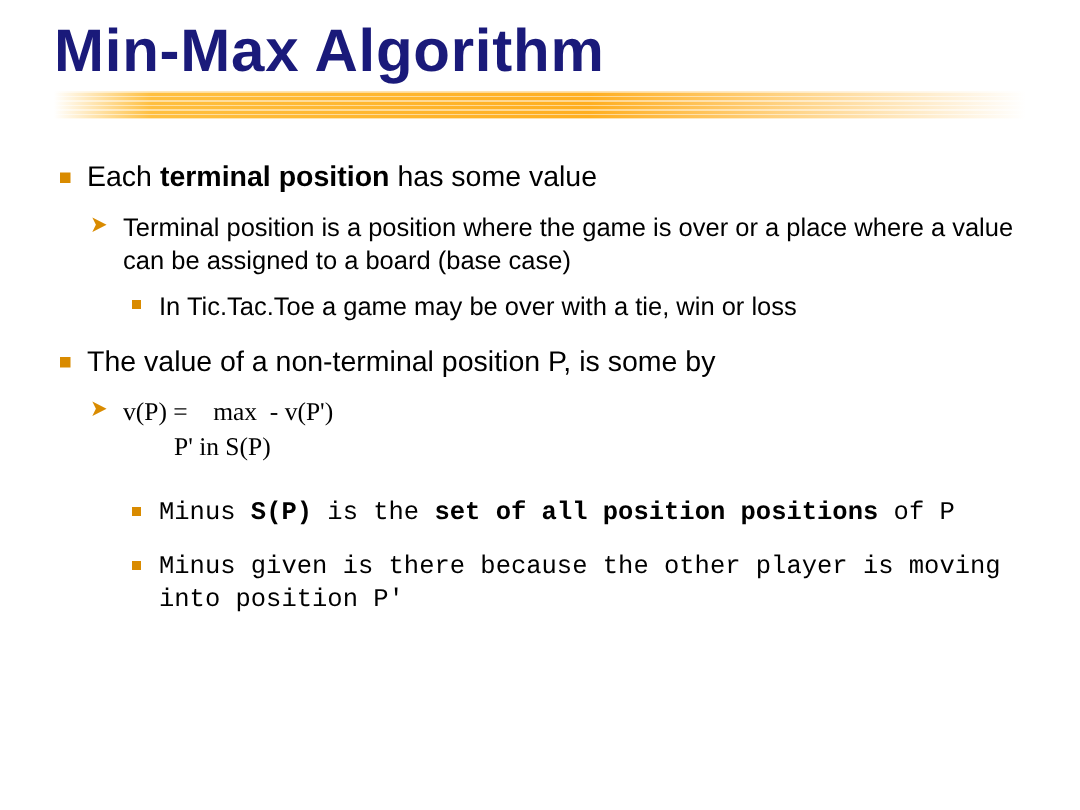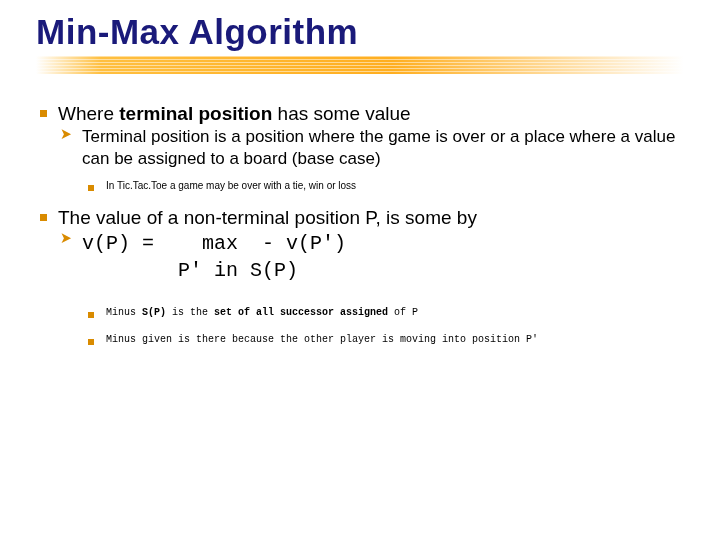--- a/index.html
+++ b/index.html
@@ -10,21 +10,21 @@
     font-family: Verdana, Geneva, sans-serif;
     background: #ffffff;
     color: #000000;
     overflow: hidden;
   }
   .slide {
     padding: 12px 36px 20px 36px;
     box-sizing: border-box;
   }
   .title {
-    font-size: 35px;
+    font-size: 40px;
     font-weight: 900;
     color: #1a1a7a;
     letter-spacing: 0.5px;
     margin: 0 0 4px 0;
     font-family: Verdana, Tahoma, sans-serif;
   }
   .underline {
     height: 18px;
     margin: 2px 0 28px 0;
     background: repeating-linear-gradient(
@@ -59,21 +59,21 @@
     line-height: 1.25;
   }
   .lvl1 > li::before {
     content: "";
     position: absolute;
     left: 4px; top: 8px;
     width: 7px; height: 7px;
     background: #d98b00;
   }
 
-  .lvl2 { }
+  .lvl2 { margin-top: 10px; }
   .lvl2 > li {
     position: relative;
     padding-left: 24px;
     margin-bottom: 12px;
     font-size: 17px;
     line-height: 1.28;
   }
   .lvl2 > li::before {
     content: "➤";
     position: absolute;
@@ -81,52 +81,52 @@
     font-size: 14px;
     color: #d98b00;
     transform: scaleY(1.1);
   }
 
   .lvl3 { margin-top: 10px; }
   .lvl3 > li {
     position: relative;
     padding-left: 24px;
     margin-bottom: 10px;
-    font-size: 10px;
+    font-size: 17px;
     line-height: 1.3;
   }
   .lvl3 > li::before {
     content: "";
     position: absolute;
     left: 6px; top: 6px;
     width: 6px; height: 6px;
     background: #d98b00;
   }
 
   .mono { font-family: "Courier New", Courier, monospace; }
   .formula-block {
-    font-family: Liberation Mono, monospace;
+    font-family: Liberation Serif, serif;
     white-space: pre;
-    font-size: 20px;
+    font-size: 17px;
     line-height: 1.35;
     display: block;
   }
   b { font-weight: 700; }
 </style>
 </head>
 <body>
 
 <div class="slide">
   <h1 class="title">Min-Max Algorithm</h1>
   <div class="underline"></div>
 
   <ul class="lvl1">
 
     <li>
-      <span>Where </span><b>terminal position</b><span> has some value</span>
+      <span>Each </span><b>terminal position</b><span> has some value</span>
 
       <ul class="lvl2">
         <li>
           <span>Terminal position is a position where the game is over or a place where a value can be assigned to a board (base case)</span>
           <ul class="lvl3">
             <li>In Tic.Tac.Toe a game may be over with a tie, win or loss</li>
           </ul>
         </li>
       </ul>
     </li>
@@ -134,21 +134,21 @@
     <li>
       <span>The value of a non-terminal position P, is some by</span>
 
       <ul class="lvl2">
         <li>
           <span class="formula-block">v(P) =    max  - v(P')</span>
           <span class="formula-block">        P' in S(P)</span>
 
           <ul class="lvl3 mono" style="margin-top:22px">
             <li>
-              <span>Minus </span><b>S(P)</b><span> is the </span><b>set of all successor assigned</b><span> of P</span>
+              <span>Minus </span><b>S(P)</b><span> is the </span><b>set of all position positions</b><span> of P</span>
             </li>
             <li style="margin-top:14px">Minus given is there because the other player is moving into position P'</li>
           </ul>
         </li>
       </ul>
     </li>
 
   </ul>
 </div>
 

